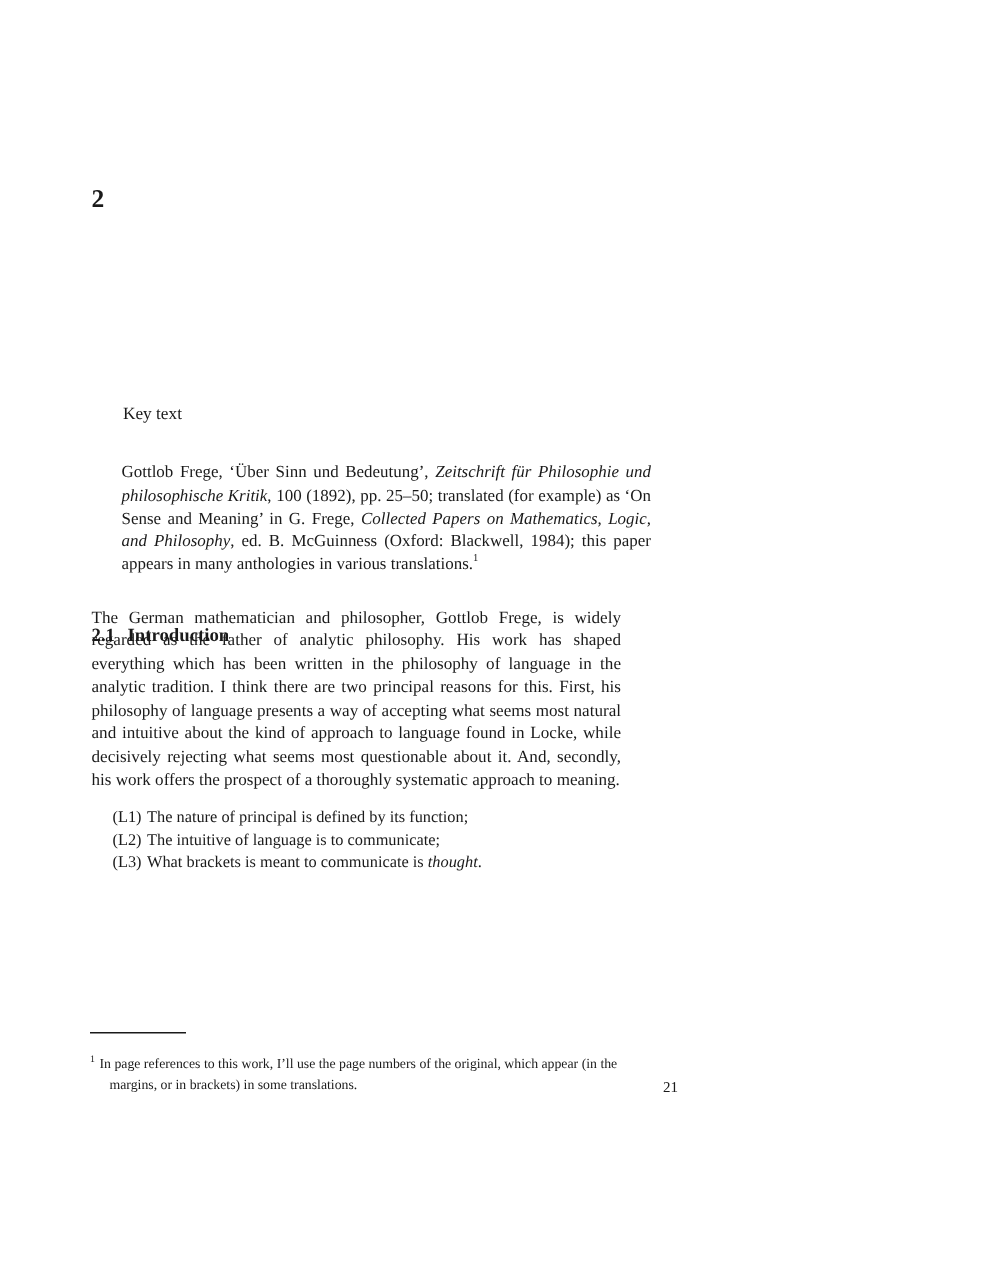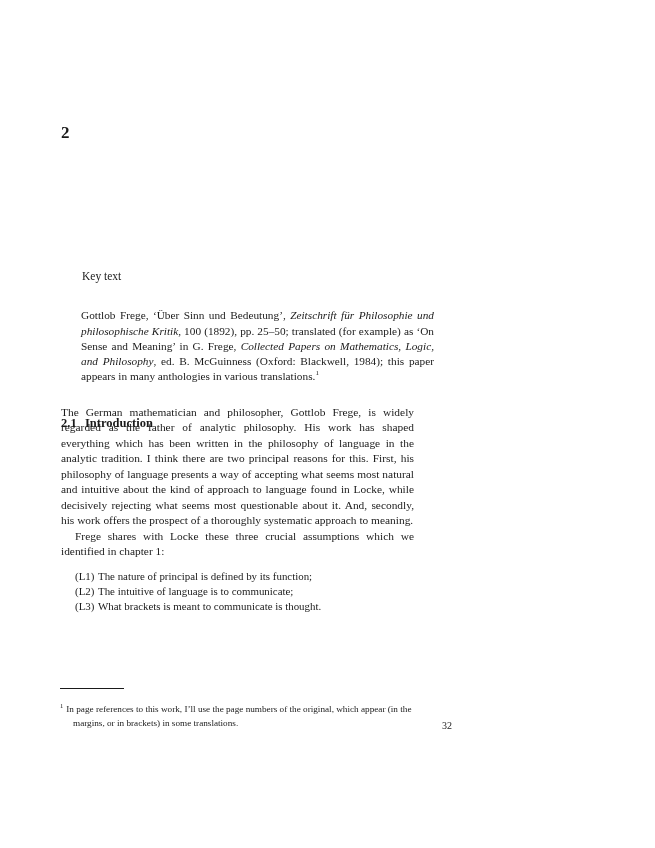--- a/index.html
+++ b/index.html
@@ -106,36 +106,35 @@
 
   <p class="citation"><span>Gottlob Frege, ‘Über Sinn und Bedeutung’, </span><span style="font-style: italic;">Zeitschrift für Philosophie und philosophische Kritik</span><span>, 100 (1892), pp. 25–50; translated (for example) as ‘On Sense and Meaning’ in G. Frege, </span><span style="font-style: italic;">Collected Papers on Mathematics, Logic, and Philosophy</span><span>, ed. B. McGuinness (Oxford: Blackwell, 1984); this paper appears in many anthologies in various translations.</span><sup>1</sup></p>
 
   <div class="section-heading">
     <span class="section-number">2.1</span>
     <span class="section-title">Introduction</span>
   </div>
 
   <div class="body-block">
     <p>The German mathematician and philosopher, Gottlob Frege, is widely regarded as the father of analytic philosophy. His work has shaped everything which has been written in the philosophy of language in the analytic tradition. I think there are two principal reasons for this. First, his philosophy of language presents a way of accepting what seems most natural and intuitive about the kind of approach to language found in Locke, while decisively rejecting what seems most questionable about it. And, secondly, his work offers the prospect of a thoroughly systematic approach to meaning.</p>
-    <p class="para-indent">Frege shares with Locke these three crucial assumptions which we identified in chapter 1:</p>
     <div class="assumptions">
       <div class="assumption">
         <span class="assumption-label">(L1)</span>
         <span class="assumption-text"><span>The nature of principal is defined by its function;</span></span>
       </div>
       <div class="assumption">
         <span class="assumption-label">(L2)</span>
         <span class="assumption-text"><span>The intuitive of language is to communicate;</span></span>
       </div>
       <div class="assumption">
         <span class="assumption-label">(L3)</span>
-        <span class="assumption-text"><span>What brackets is meant to communicate is </span><span style="">thought</span><span>.</span></span>
+        <span class="assumption-text"><span>What brackets is meant to communicate is </span><span style="font-style: italic;">thought</span><span>.</span></span>
       </div>
     </div>
   </div>
 
   <div class="footnote-rule"></div>
 
   <p class="footnote"><sup>1</sup><span>In page references to this work, I’ll use the page numbers of the original, which appear (in the margins, or in brackets) in some translations.</span></p>
 
-  <div class="folio">32</div>
+  <div class="folio">21</div>
 
 </div>
 
 </body></html>

